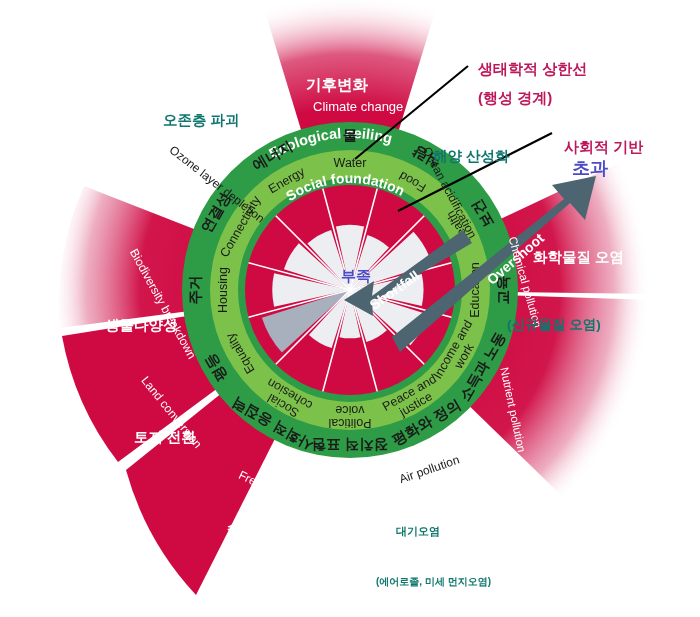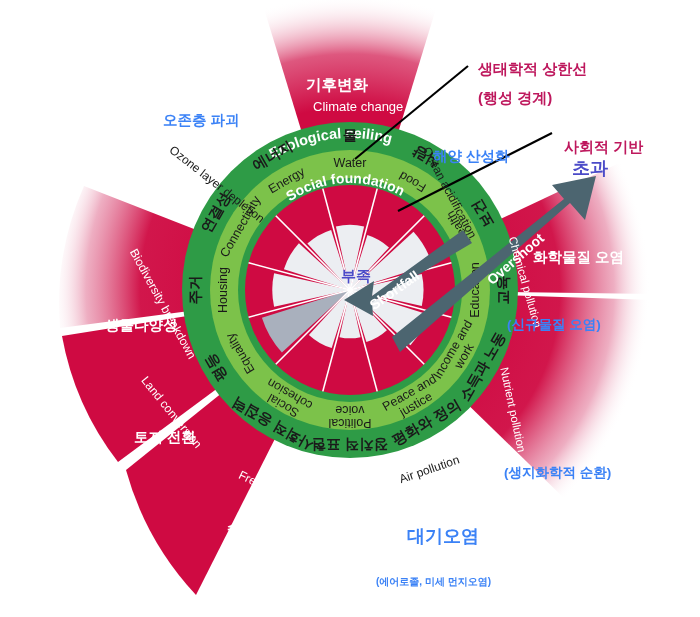--- a/index.html
+++ b/index.html
@@ -1,21 +1,21 @@
 <!DOCTYPE html>
 <html><head>
 <meta charset="utf-8">
 <style>
   html,body{margin:0;padding:0;background:#ffffff;}
   body{width:700px;height:617px;overflow:hidden;
        font-family:"Liberation Sans","DejaVu Sans",sans-serif;}
   #stage{position:relative;width:700px;height:617px;}
   svg{position:absolute;left:0;top:0;}
   .lbl{position:absolute;white-space:pre;line-height:1.35;}
-  .ko-bold{font-weight:bold;color:#3b82f6;}
+  .ko-bold{font-weight:bold;color:#0f766e;}
   .ko-white{font-weight:bold;color:#ffffff;}
   .en-dark{color:#1a1a1a;}
   .en-white{color:#ffffff;}
   .green-note{color:#be185d;font-weight:bold;}
   .blue-note{color:#4b4bc8;font-weight:bold;}
 </style>
 </head>
 <body>
 
 <div id="stage">
@@ -147,23 +147,22 @@
 <div class="lbl en-dark" style="left:176px;top:142px;font-size:12px;transform:rotate(38deg);transform-origin:left top;width:96px;">Ozone layer depletion</div>
 
 <div class="lbl ko-bold" style="left:433px;top:125px;font-size:14.5px;margin-top:22px;">해양 산성화</div>
 <div class="lbl en-dark" style="left:433px;top:144px;font-size:12px;transform:rotate(62deg);transform-origin:left top;width:96px;">Ocean acidification</div>
 
 <div class="lbl ko-white" style="left:533px;top:245px;font-size:14.5px;width:90px;line-height:1.75;">화학물질 오염</div>
 <div class="lbl en-white" style="left:519px;top:235px;font-size:11.5px;transform:rotate(74deg);transform-origin:left top;width:80px;">Chemical pollution</div>
 <div class="lbl ko-bold" style="left:507px;top:316px;font-size:13.5px;">(신규물질 오염)</div>
 
 <div class="lbl en-white" style="left:511px;top:366px;font-size:11.5px;transform:rotate(78deg);transform-origin:left top;width:84px;">Nutrient pollution</div>
-<div class="lbl ko-bold" style="left:504px;top:464px;font-size:13.5px;">(생지화학적 순환)</div>
 
-<div class="lbl ko-bold" style="left:379px;top:524px;font-size:18px;padding-left:28px;">대기오염</div>
+<div class="lbl ko-bold" style="left:368px;top:524px;font-size:11px;padding-left:28px;">대기오염</div>
 <div class="lbl en-dark" style="left:397px;top:472px;font-size:12px;transform:rotate(-19deg);transform-origin:left top;width:60px;">Air pollution</div>
 <div class="lbl ko-bold" style="left:376px;top:549px;font-size:10px;width:130px;line-height:1.75;margin-top:24px;">(에어로졸, 미세 먼지오염)</div>
 
 <div class="lbl ko-white" style="left:227px;top:519px;font-size:14.5px;">수자원</div>
 <div class="lbl en-white" style="left:243px;top:467px;font-size:12px;transform:rotate(26deg);transform-origin:left top;width:82px;">Freshwater disruption</div>
 
 <div class="lbl ko-white" style="left:134px;top:428px;font-size:14.5px;font-family:Liberation Serif, serif;">토지 전환</div>
 <div class="lbl en-white" style="left:150px;top:373px;font-size:12px;transform:rotate(51deg);transform-origin:left top;width:76px;">Land conversion</div>
 
 <div class="lbl ko-white" style="left:105px;top:316px;font-size:14.5px;">생물다양성</div>

